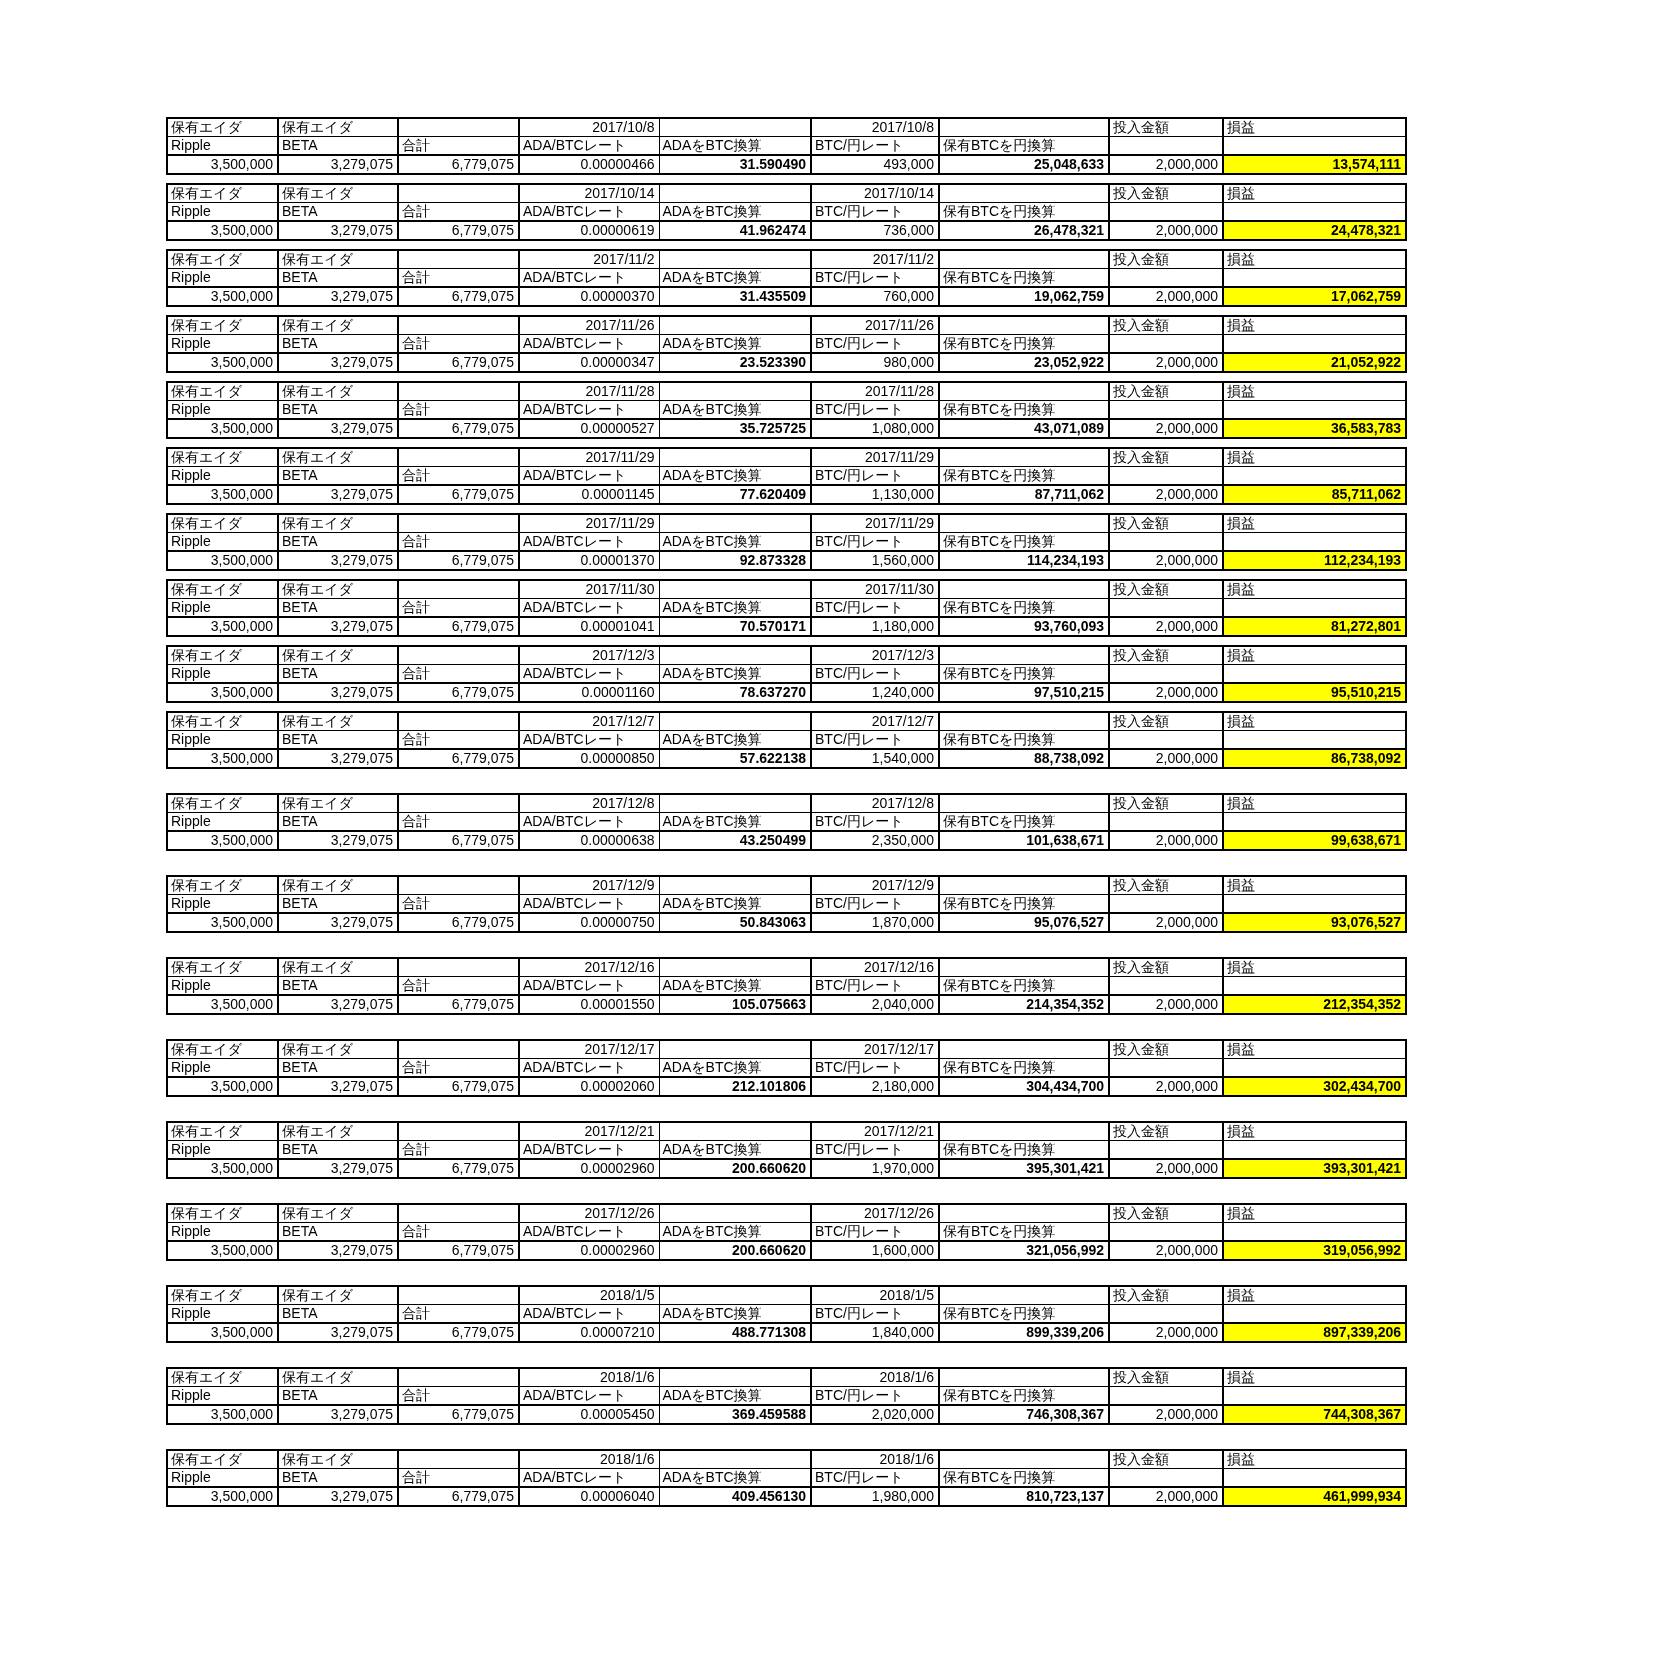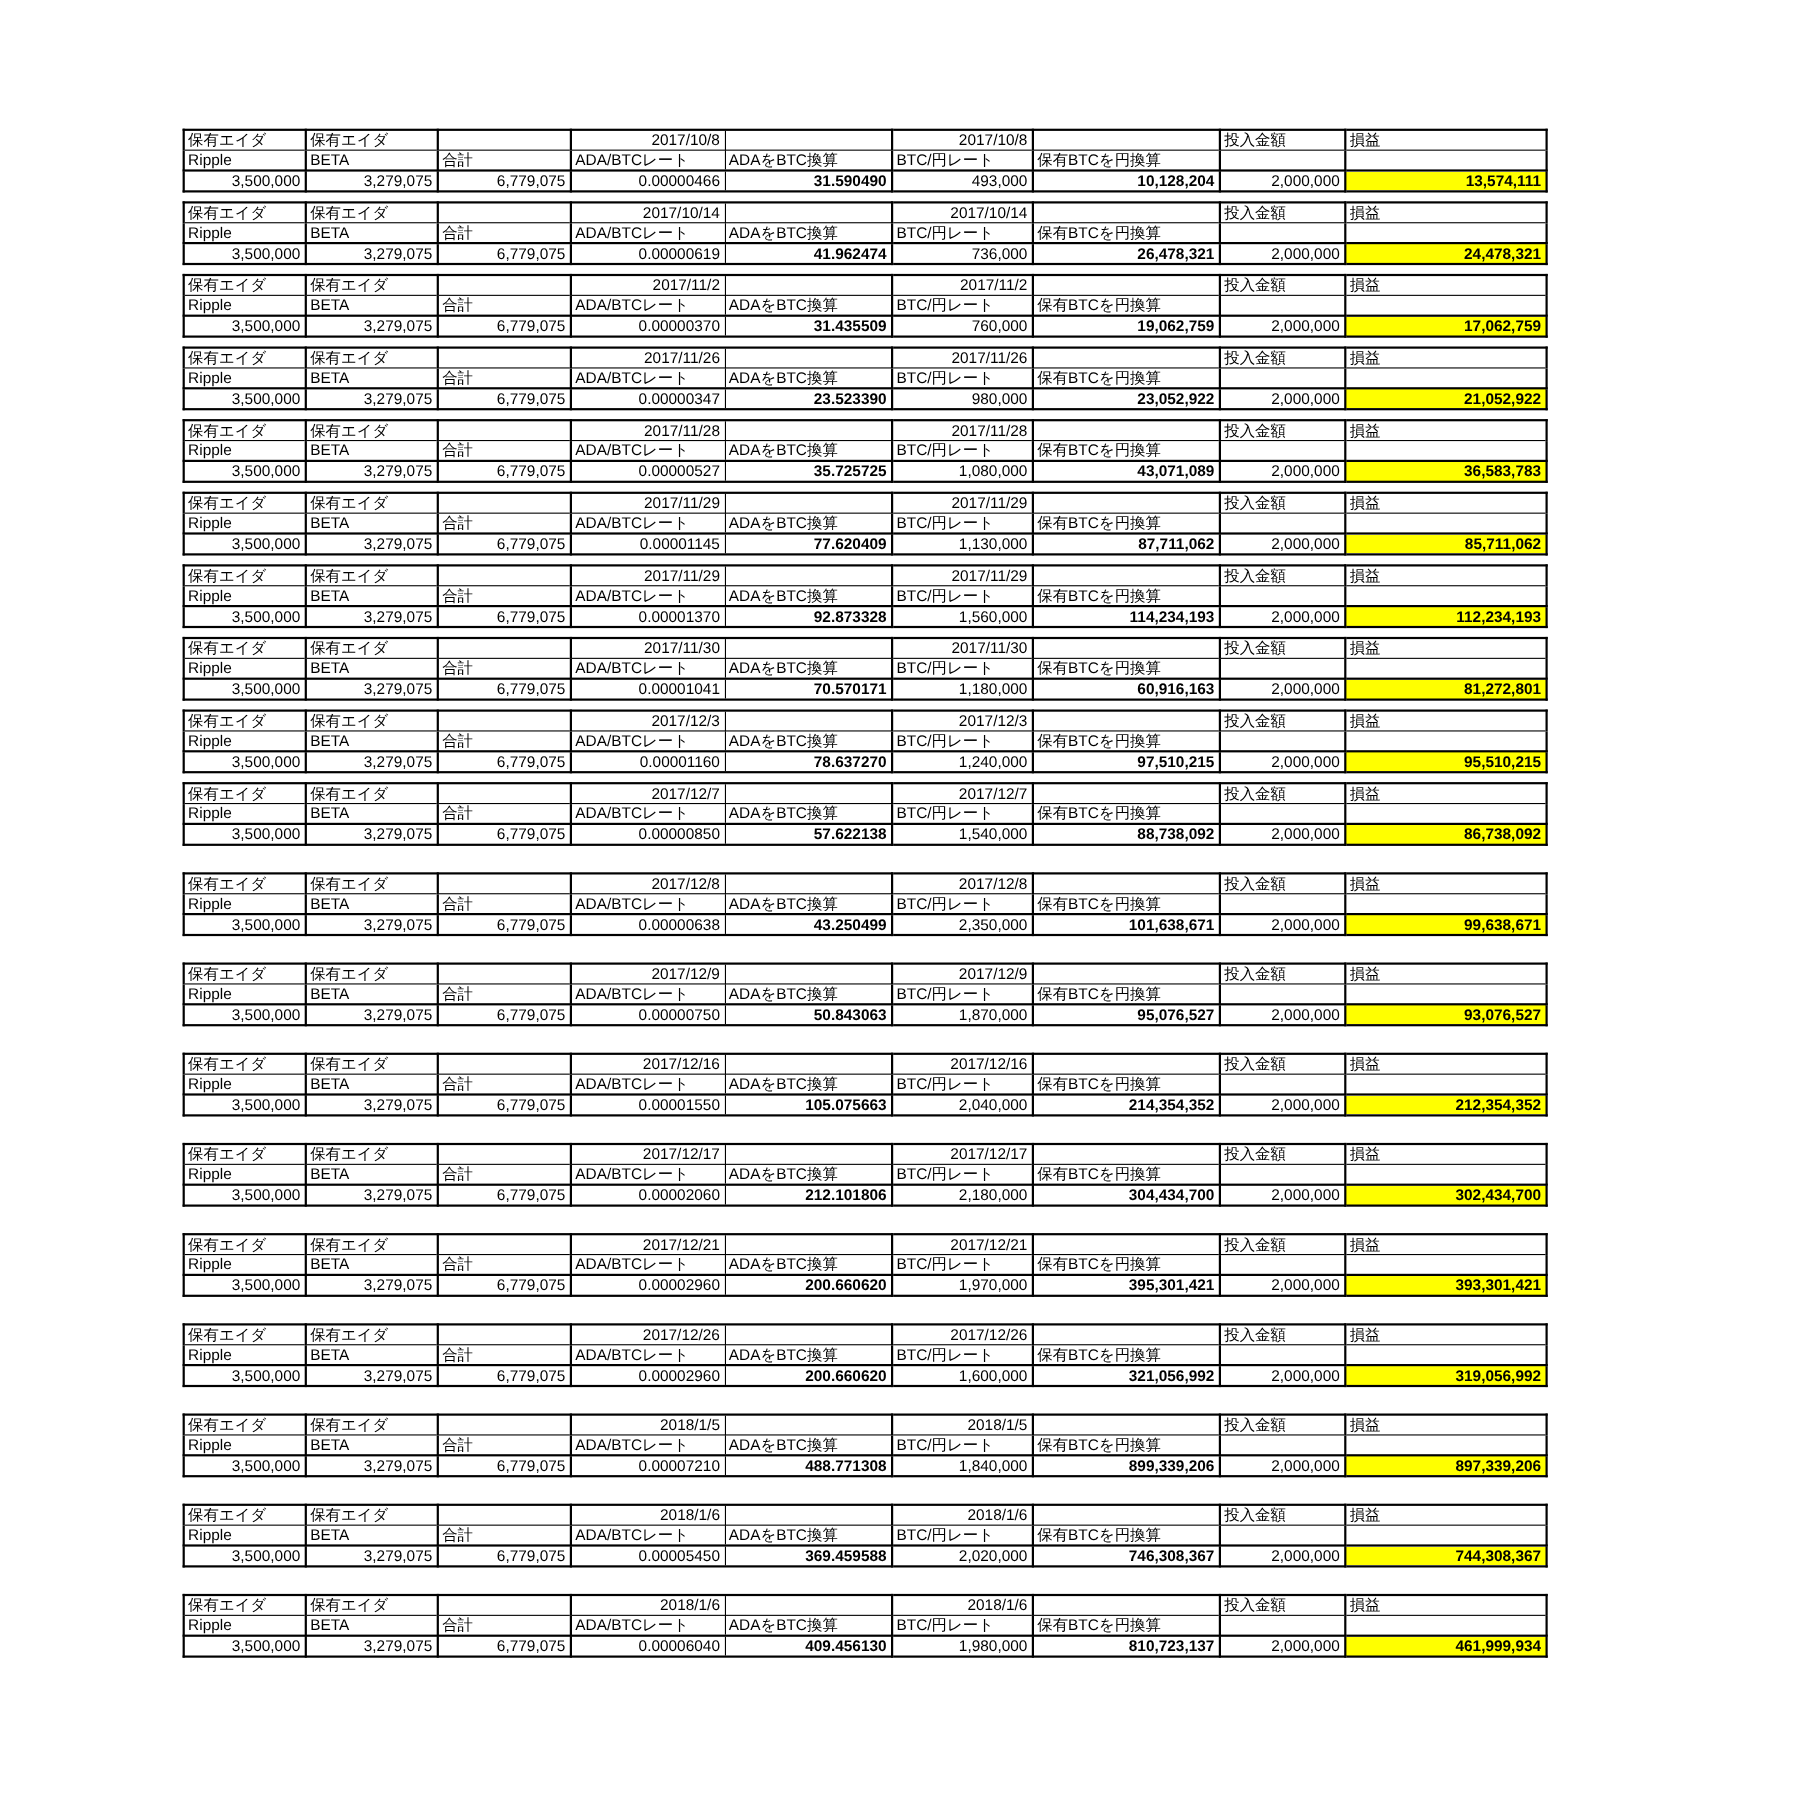--- a/index.html
+++ b/index.html
@@ -90,21 +90,21 @@
       <td class="al"></td>
       <td class="al"></td>
     </tr>
     <tr class="r3">
       <td class="ar">3,500,000</td>
       <td class="ar">3,279,075</td>
       <td class="ar">6,779,075</td>
       <td class="ar thinR">0.00000466</td>
       <td class="ar bold thinL">31.590490</td>
       <td class="ar">493,000</td>
-      <td class="ar bold">10,128,204</td>
+      <td class="ar bold">25,048,633</td>
       <td class="ar">2,000,000</td>
       <td class="profit">13,574,111</td>
     </tr>
   </tbody>
     </table>
 
   <table class="block gap-s">
     <colgroup>
       <col style="width:111px">
       <col style="width:120px">
@@ -433,21 +433,21 @@
       <td class="al"></td>
       <td class="al"></td>
     </tr>
     <tr class="r3">
       <td class="ar">3,500,000</td>
       <td class="ar">3,279,075</td>
       <td class="ar">6,779,075</td>
       <td class="ar thinR">0.00001041</td>
       <td class="ar bold thinL">70.570171</td>
       <td class="ar">1,180,000</td>
-      <td class="ar bold">60,916,163</td>
+      <td class="ar bold">93,760,093</td>
       <td class="ar">2,000,000</td>
       <td class="profit">81,272,801</td>
     </tr>
   </tbody>
     </table>
 
   <table class="block gap-s">
     <colgroup>
       <col style="width:111px">
       <col style="width:120px">

